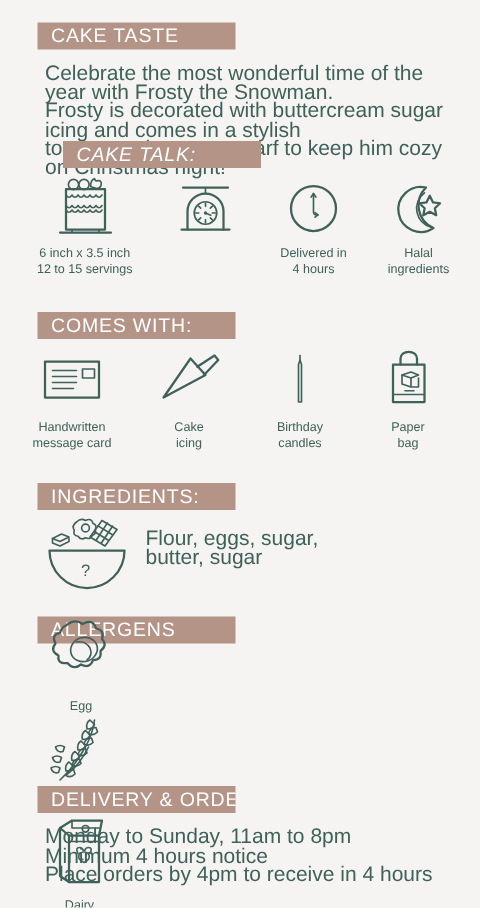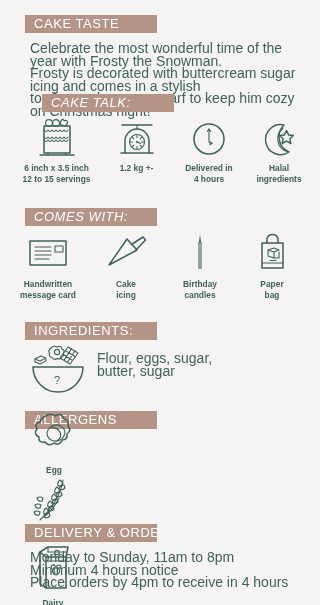--- a/index.html
+++ b/index.html
@@ -43,21 +43,20 @@
     color: #3f6159;
     font-size: 14px;
     line-height: 12.6px;
     white-space: pre-line;
   }
 
   
   .grid {
     display: flex;
     align-items: flex-start;
-    font-weight: bold;
   }
   .cell {
     text-align: center;
   }
   .cell .icon {
     height: 46px;
     display: flex;
     align-items: center;
     justify-content: center;
   }
@@ -138,21 +137,20 @@
           <path class="st" d="M9 39 V27 a12 12 0 0 1 24 0 V39"></path>
 
           <path class="st" d="M5 39 H37"></path>
 
           <circle class="st-thin" cx="21" cy="28" r="7.5"></circle>
           <path class="st-thin" d="M21 21.5 V23.5 M21 32.5 V34.5 M14.5 28 H16.5 M25.5 28 H27.5 M16.4 23.4 L17.8 24.8 M24.2 31.2 L25.6 32.6 M25.6 23.4 L24.2 24.8 M17.8 31.2 L16.4 32.6"></path>
           <path class="st-thin" d="M21 28 L24.5 29.5"></path>
           <circle cx="21" cy="28" r="1.1" fill="#3f6159"></circle>
         </svg>
       </div>
-      <div class="cap">1.2 kg +-</div>
     </div>
 
     <div class="cell" style="width:70px;">
       <div class="icon">
         <svg width="42" height="46" viewBox="0 0 42 46">
           <circle class="st" cx="21" cy="25" r="15"></circle>
           <path class="st-thin" d="M21 15 V27.5 a1.8 1.8 0 0 0 1.8 1.8 H24"></path>
           <path class="st-thin" d="M21 15 l-1.6 2.4 M21 15 l1.6 2.4"></path>
           <path class="st-thin" d="M24 29.3 l-2 -1.5 M24 29.3 l-2 1.5"></path>
         </svg>
@@ -167,21 +165,21 @@
           <path class="st" d="M26 11 a15 15 0 1 0 5 27 a16.5 16.5 0 0 1 -5 -27 z"></path>
           <path class="st-thin" d="M25 14.5 a13 13 0 0 0 4.4 23"></path>
           <path class="st" d="M28.5 16.5 l2.1 4.4 l4.8 0.6 l-3.5 3.3 l0.9 4.7 l-4.3 -2.3 l-4.3 2.3 l0.9 -4.7 l-3.5 -3.3 l4.8 -0.6 z"></path>
         </svg>
       </div>
       <div class="cap">Halal
 ingredients</div>
     </div>
   </div>
 
-  <div class="abs" style="left:25px; top:208px;font-style:italic;">
+  <div class="abs" style="left:25px; top:208px;">
     <div class="bar w1">COMES WITH:</div>
   </div>
 
   <div class="abs grid" style="left:8px; top:230px; width:300px;">
 
     <div class="cell" style="width:80px;">
       <div class="icon">
         <svg width="46" height="42" viewBox="0 0 46 42">
           <rect class="st" x="5" y="9" width="36" height="24"></rect>
           <path class="st-thin" d="M10 15 H26 M10 19 H26 M10 23 H26 M10 27 H24"></path>

